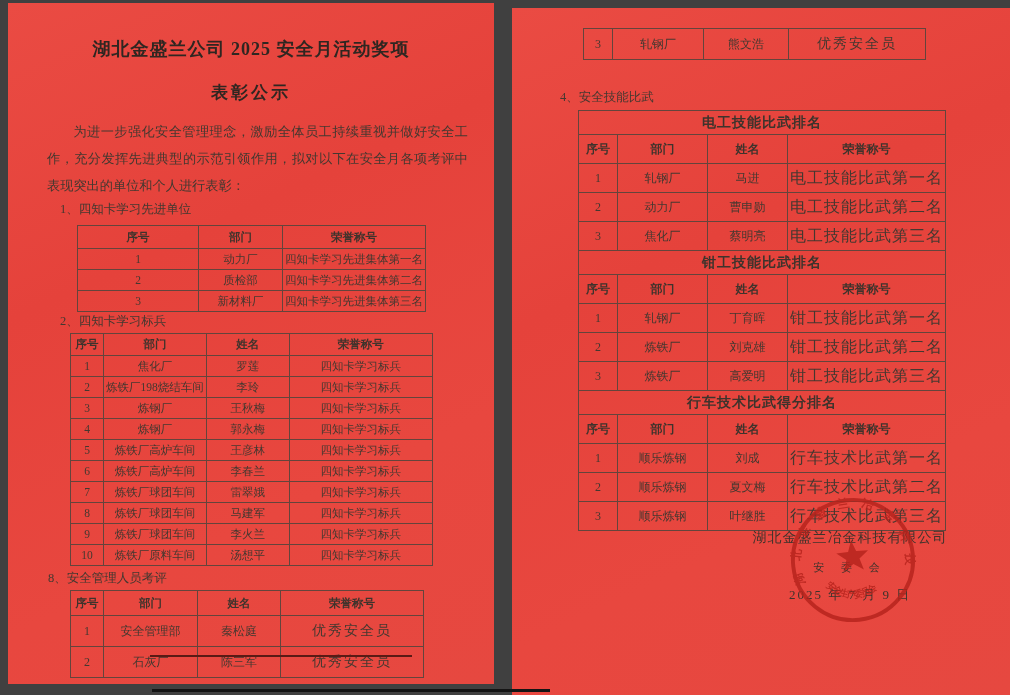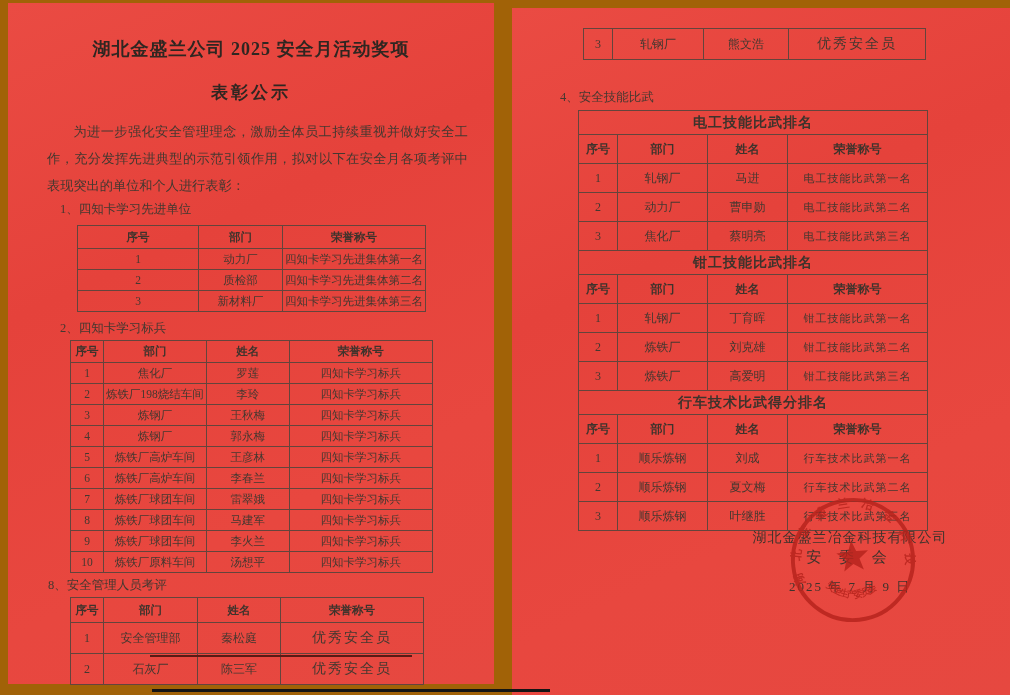--- a/index.html
+++ b/index.html
@@ -1,18 +1,18 @@
 <!DOCTYPE html>
 <html><head>
 <meta charset="utf-8">
 <style>
   html,body{margin:0;padding:0;background:#ffffff;}
   .canvas{
     position:relative;width:1010px;height:695px;overflow:hidden;
-    background:#a16207;
+    background:#404040;
     font-family:"Liberation Serif","DejaVu Serif",serif;
     color:#3d322c;
   }
   .page{
     position:absolute;
     background:linear-gradient(155deg,#ea4b43 0%,#e5423b 35%,#e8473f 70%,#e64840 100%);
     box-sizing:border-box;
   }
   .page-left{left:8px;top:3px;width:486px;height:681px;}
   .page-right{left:512px;top:8px;width:498px;height:687px;}
@@ -27,21 +27,21 @@
     font-size:17px;line-height:22px;font-weight:bold;color:#2f2621;
     letter-spacing:3px;
   }
   .intro{
     margin:14px 26px 0 39px;
     font-size:13.2px;line-height:27px;
     text-indent:2em;text-align:justify;color:#443830;
   }
   .sec-label{font-size:12.5px;line-height:15px;color:#443830;}
   .sec1{margin:3px 0 8px 52px;}
-  .sec2{margin:9px 0 0 52px;}
+  .sec2{margin:2px 0 0 52px;}
   .sec3{margin:5px 0 0 40px;}
   .sec4{margin:30px 0 0 48px;}
 
   table{border-collapse:collapse;table-layout:fixed;}
   td,th{
     border:1px solid #64443c;
     text-align:center;vertical-align:middle;
     font-size:11.5px;color:#443830;
     padding:1px 2px;overflow:hidden;white-space:nowrap;
     font-weight:normal;
@@ -62,28 +62,28 @@
 
   .t-cont{margin:20px 0 0 71px;}
   .t-cont td{height:28px;font-size:12px;}
   .t-cont td.honor-cell{font-size:14px;letter-spacing:2px;}
 
   .skill-groups{margin:6px 0 0 66px;}
   .skill-groups table{margin-top:-1px;}
   .skill-groups th{height:26px;font-size:12px;}
   .skill-groups th.tbl-title{height:21px;font-size:14px;}
   .skill-groups td{height:26px;font-size:12px;}
-  .skill-groups td.honor-cell{font-size:11px;letter-spacing:1px;text-align:center;}
+  .skill-groups td.honor-cell{font-size:16px;letter-spacing:1px;text-align:center;}
 
   .signature{
     position:absolute;left:208px;top:520px;width:260px;
     text-align:center;color:#3e332c;
   }
   .sig-company{font-size:14px;line-height:20px;letter-spacing:1px;}
-  .sig-committee{font-size:15px;letter-spacing:7px;}
+  .sig-committee{margin-top:12px;font-size:11px;letter-spacing:7px;}
   .sig-date{margin-top:11px;font-size:13px;letter-spacing:2px;}
 
   .seal{position:absolute;left:277px;top:488px;opacity:0.82;transform:rotate(-6deg);}
 
   .page-edge-line{position:absolute;left:150px;top:655px;width:262px;height:2px;background:#5a1a15;}
   .scan-line{position:absolute;left:152px;top:689px;width:398px;height:3px;background:#141414;}
 </style>
 </head>
 <body>
 

